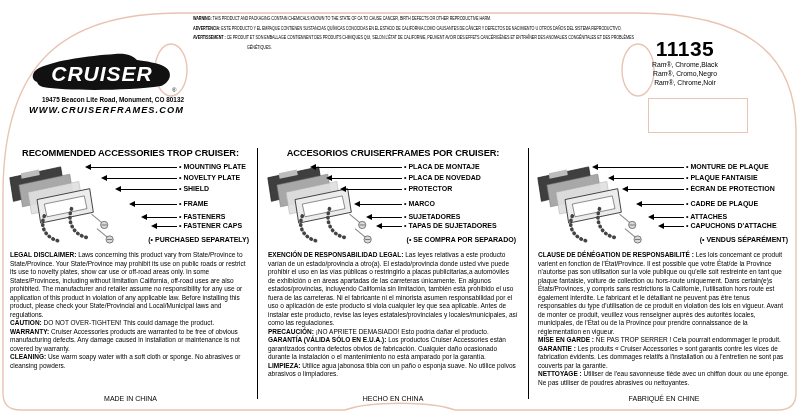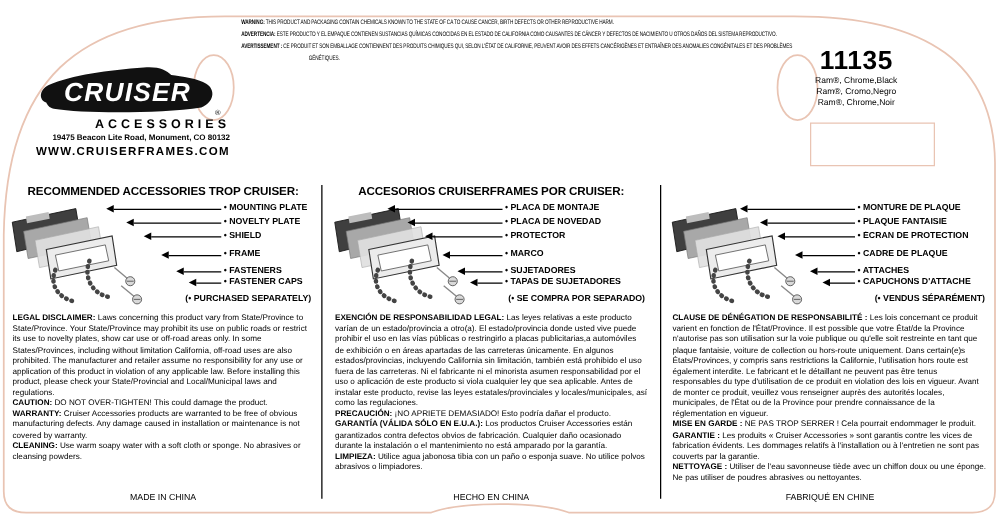--- a/index.html
+++ b/index.html
@@ -5,21 +5,21 @@
   html,body{margin:0;padding:0;background:#fff;}
   .card{position:relative;width:800px;height:417px;background:#fff;color:#000;
         font-family:"Liberation Sans",sans-serif;overflow:hidden;}
   svg.diecut{position:absolute;left:0;top:0;}
 
   
   .logo-block{position:absolute;left:20px;top:50px;width:164px;text-align:right;}
   .car-logo{display:block;margin:0 auto;}
   .brand-sub{font-size:10px;font-weight:bold;letter-spacing:3.2px;margin-top:0;}
   .brand-address{font-size:6.4px;font-weight:bold;margin-top:2px;letter-spacing:0;}
-  .brand-website{font-size:9.2px;font-weight:bold;letter-spacing:1.1px;margin-top:2px;}
+  .brand-website{font-size:9.2px;font-weight:bold;letter-spacing:1.1px;margin-top:2px;font-style:italic;}
 
   .warning-block{position:absolute;left:193px;top:14px;width:620px;
         transform:scaleX(.72);transform-origin:left top;
         font-size:5.2px;line-height:9.5px;letter-spacing:-.1px;}
   .warn-line{padding-left:75px;text-indent:-75px;}
   .warn-line b{font-weight:bold;}
 
   .product-block{position:absolute;left:628px;top:38px;width:114px;text-align:center;}
   .product-number{font-size:21px;font-weight:bold;letter-spacing:.5px;line-height:22px;}
   .variant{font-size:6.8px;line-height:9px;}
@@ -79,21 +79,20 @@
     </defs>
   </svg>
 
   <div class="logo-block">
     <svg class="car-logo" width="150" height="44" viewBox="0 0 150 44">
       <path d="M 10,32 C 4,30 4,22 12,18 C 30,10 60,6 88,4 C 100,3 106,6 110,10 C 118,11 132,13 138,17
                C 146,22 144,32 134,36 C 100,41 40,41 16,37 C 12,36 11,34 10,32 Z" fill="#111"></path>
       <text x="75" y="31" text-anchor="middle" font-family="Liberation Sans, sans-serif" font-size="21" font-weight="bold" font-style="italic" fill="#fff" letter-spacing="1">CRUISER</text>
       <text x="145" y="42" font-size="6" fill="#111">®</text>
     </svg>
-    <div class="brand-sub">ACCESSORIES</div>
     <div class="brand-address">19475 Beacon Lite Road, Monument, CO 80132</div>
     <div class="brand-website">WWW.CRUISERFRAMES.COM</div>
   </div>
 
   <div class="warning-block">
     <div class="warn-line"><b>WARNING:</b> <span>THIS PRODUCT AND PACKAGING CONTAIN CHEMICALS KNOWN TO THE STATE OF CA TO CAUSE CANCER, BIRTH DEFECTS OR OTHER REPRODUCTIVE HARM.</span></div>
     <div class="warn-line"><b>ADVERTENCIA:</b> <span>ESTE PRODUCTO Y EL EMPAQUE CONTIENEN SUSTANCIAS QUÍMICAS CONOCIDAS EN EL ESTADO DE CALIFORNIA COMO CAUSANTES DE CÁNCER Y DEFECTOS DE NACIMIENTO U OTROS DAÑOS DEL SISTEMA REPRODUCTIVO.</span></div>
     <div class="warn-line"><b>AVERTISSEMENT :</b> <span>CE PRODUIT ET SON EMBALLAGE CONTIENNENT DES PRODUITS CHIMIQUES QUI, SELON L'ÉTAT DE CALIFORNIE, PEUVENT AVOIR DES EFFETS CANCÉRIGÈNES ET ENTRAÎNER DES ANOMALIES CONGÉNITALES ET DES PROBLÈMES GÉNÉTIQUES.</span></div>
   </div>
 

